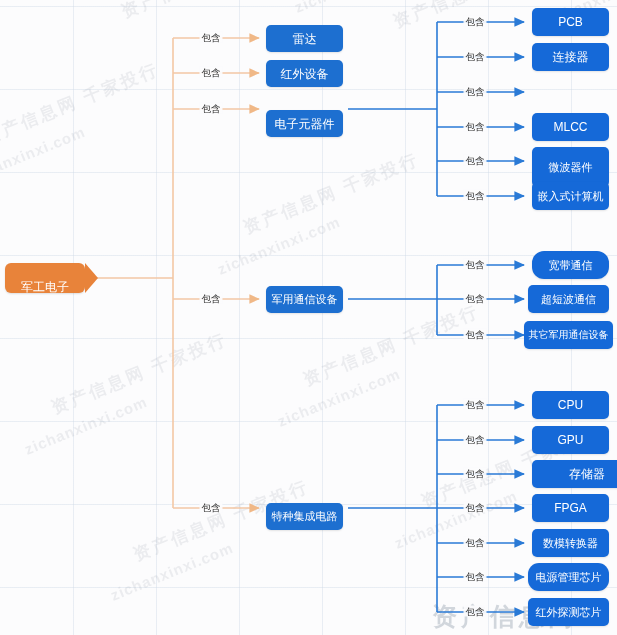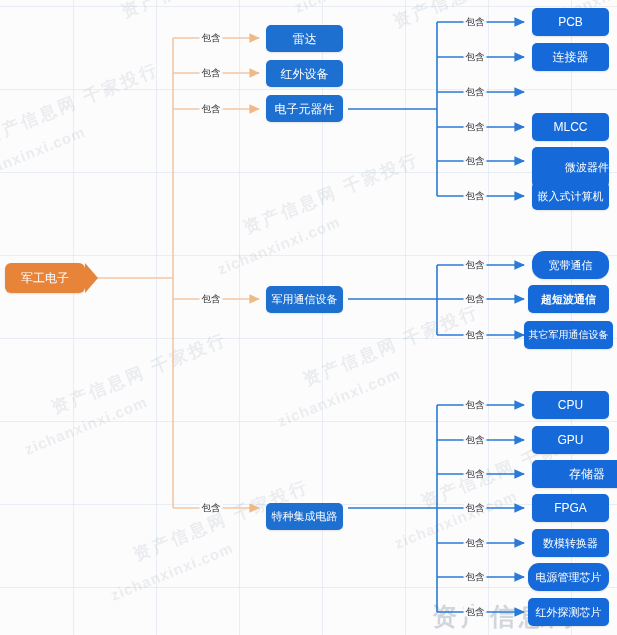--- a/index.html
+++ b/index.html
@@ -219,60 +219,60 @@
 
     <div class="elabel" style="left:475px; top:404px;">包含</div>
     <div class="elabel" style="left:475px; top:439px;">包含</div>
     <div class="elabel" style="left:475px; top:473px;">包含</div>
     <div class="elabel" style="left:475px; top:507px;">包含</div>
     <div class="elabel" style="left:475px; top:542px;">包含</div>
     <div class="elabel" style="left:475px; top:576px;">包含</div>
     <div class="elabel" style="left:475px; top:611px;">包含</div>
   </div>
 
-  <div class="node lvl1" style="left:5px; top:263px; width:80px; height:30px;">
+  <div class="node lvl1" style="left:5px; top:263px; width:80px; height:30px;align-items:flex-end;">
     <span>军工电子</span>
   </div>
 
   <div class="node lvl2" style="left:266px; top:25px; width:77px; height:27px;">
     <span>雷达</span>
   </div>
   <div class="node lvl2" style="left:266px; top:60px; width:77px; height:27px;">
     <span>红外设备</span>
   </div>
-  <div class="node lvl2" style="left:266px; top:95px; width:77px; height:27px;">
+  <div class="node lvl2" style="left:266px; top:110px; width:77px; height:27px;">
     <span>电子元器件</span>
   </div>
   <div class="node lvl2 small" style="left:266px; top:286px; width:77px; height:27px;">
     <span>军用通信设备</span>
   </div>
   <div class="node lvl2 small" style="left:266px; top:495px; width:77px; height:27px;margin-top:8px;">
     <span>特种集成电路</span>
   </div>
 
   <div class="node lvl3" style="left:532px; top:8px; width:77px; height:28px;align-items:center;">
     <span>PCB</span>
   </div>
   <div class="node lvl3" style="left:532px; top:43px; width:77px; height:28px;">
     <span>连接器</span>
   </div>
   <div class="node lvl3" style="left:532px; top:113px; width:77px; height:28px;">
     <span>MLCC</span>
   </div>
-  <div class="node lvl3 small" style="left:532px; top:147px; width:77px; height:40px;justify-content:flex-end;">
+  <div class="node lvl3 small" style="left:532px; top:147px; width:77px; height:40px;">
     <span>微波器件</span>
   </div>
   <div class="node lvl3 small" style="left:532px; top:182px; width:77px; height:28px;">
     <span>嵌入式计算机</span>
   </div>
 
   <div class="node lvl3 small" style="left:532px; top:251px; width:77px; height:28px;border-radius:12px;">
     <span>宽带通信</span>
   </div>
-  <div class="node lvl3 small" style="left:528px; top:285px; width:81px; height:28px;font-weight:bold;">
+  <div class="node lvl3 small" style="left:528px; top:285px; width:81px; height:28px;">
     <span>超短波通信</span>
   </div>
   <div class="node lvl3 xsmall" style="left:524px; top:321px; width:89px; height:28px;">
     <span>其它军用通信设备</span>
   </div>
 
   <div class="node lvl3" style="left:532px; top:391px; width:77px; height:28px;">
     <span>CPU</span>
   </div>
   <div class="node lvl3" style="left:532px; top:426px; width:77px; height:28px;">

